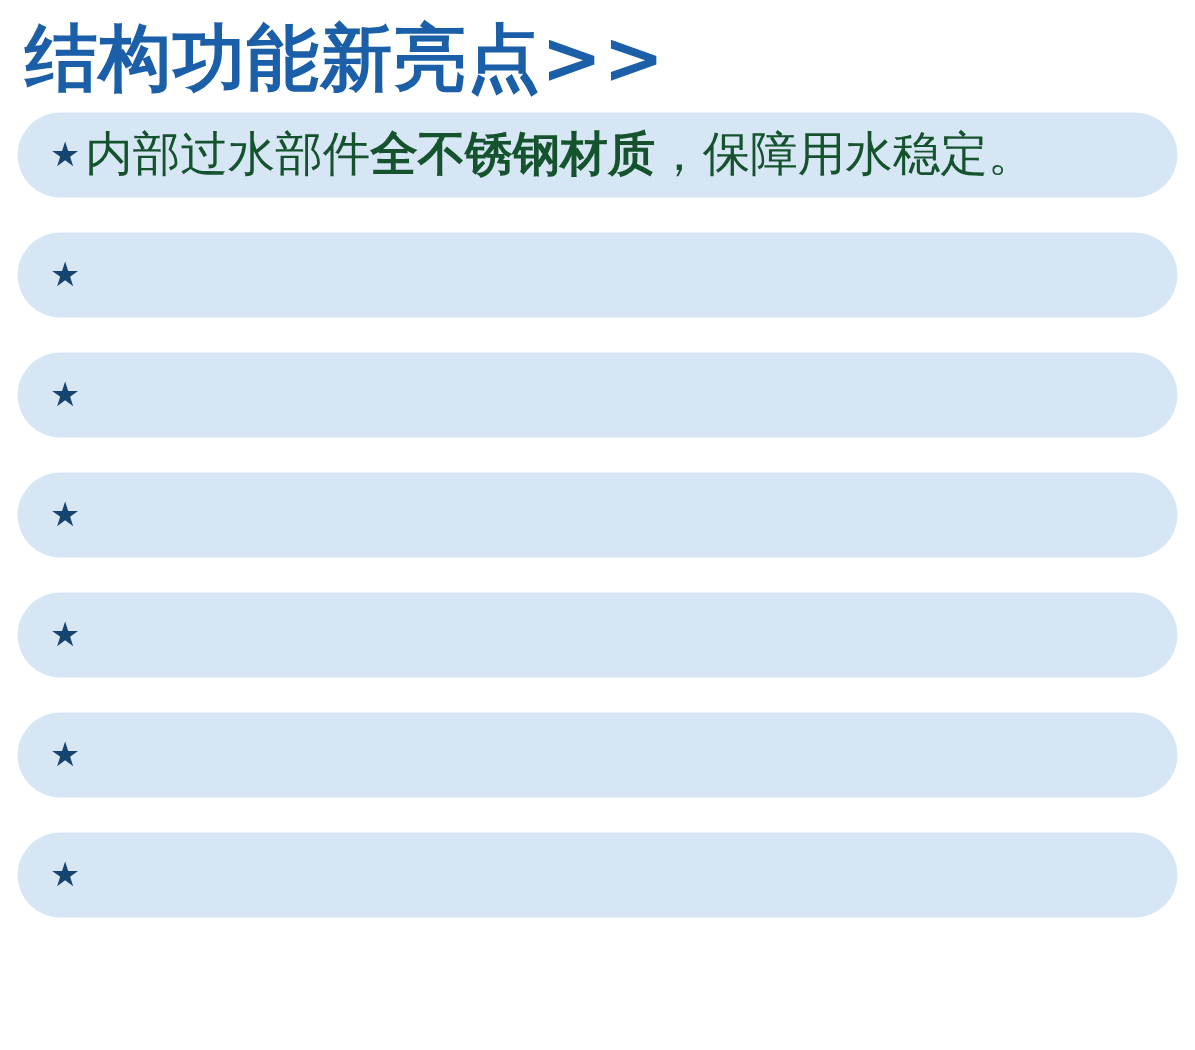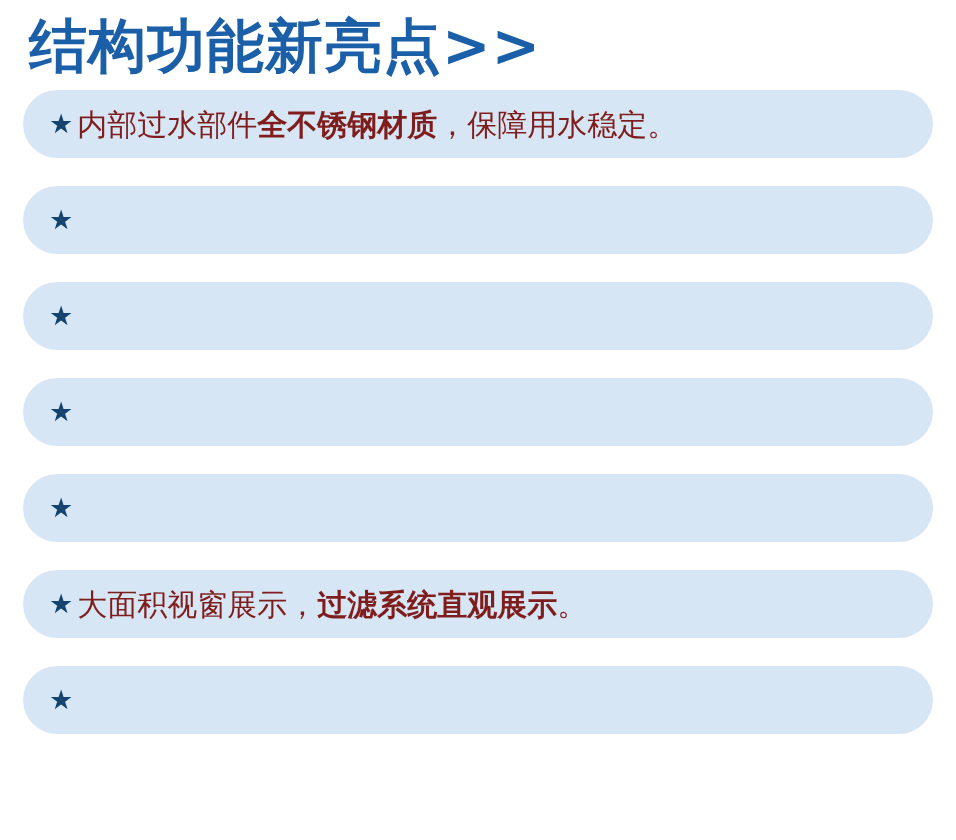--- a/index.html
+++ b/index.html
@@ -11,21 +11,21 @@
     height: 840px;
     background: #ffffff;
     font-family: "Liberation Sans", sans-serif;
     overflow: hidden;
   }
   .page {
     position: relative;
     width: 956px;
     height: 840px;
     box-sizing: border-box;
-    padding: 0 23px;
+    padding: 0 14px;
   }
   .headline {
     font-size: 58px;
     font-weight: bold;
     color: #1a5fa8;
     letter-spacing: 1px;
     padding: 12px 0 10px 6px;
     line-height: 1.18;
     white-space: nowrap;
     font-family: "DejaVu Sans", "Liberation Sans", sans-serif;
@@ -47,22 +47,22 @@
   .bullet-row:last-child {
     margin-bottom: 0;
   }
   .star {
     font-size: 27px;
     color: #15446f;
     margin-right: 4px;
     line-height: 1;
   }
   .bullet-text {
-    font-size: 30px;
-    color: #7f1d1d;
+    font-size: 38px;
+    color: #14532d;
     line-height: 1.1;
     white-space: nowrap;
     font-family: "Liberation Sans", sans-serif;
   }
   .bullet-text b {
     font-weight: bold;
   }
 </style>
 </head>
 <body>
@@ -83,20 +83,19 @@
         <span class="star">★</span>
       </div>
       <div class="bullet-row">
         <span class="star">★</span>
       </div>
       <div class="bullet-row">
         <span class="star">★</span>
       </div>
       <div class="bullet-row">
         <span class="star">★</span>
-        <span class="bullet-text"><span>大面积视窗展示，</span><b>过滤系统直观展示</b><span>。</span></span>
       </div>
       <div class="bullet-row">
         <span class="star">★</span>
       </div>
     </div>
 
 </div>
 
 </body></html>

